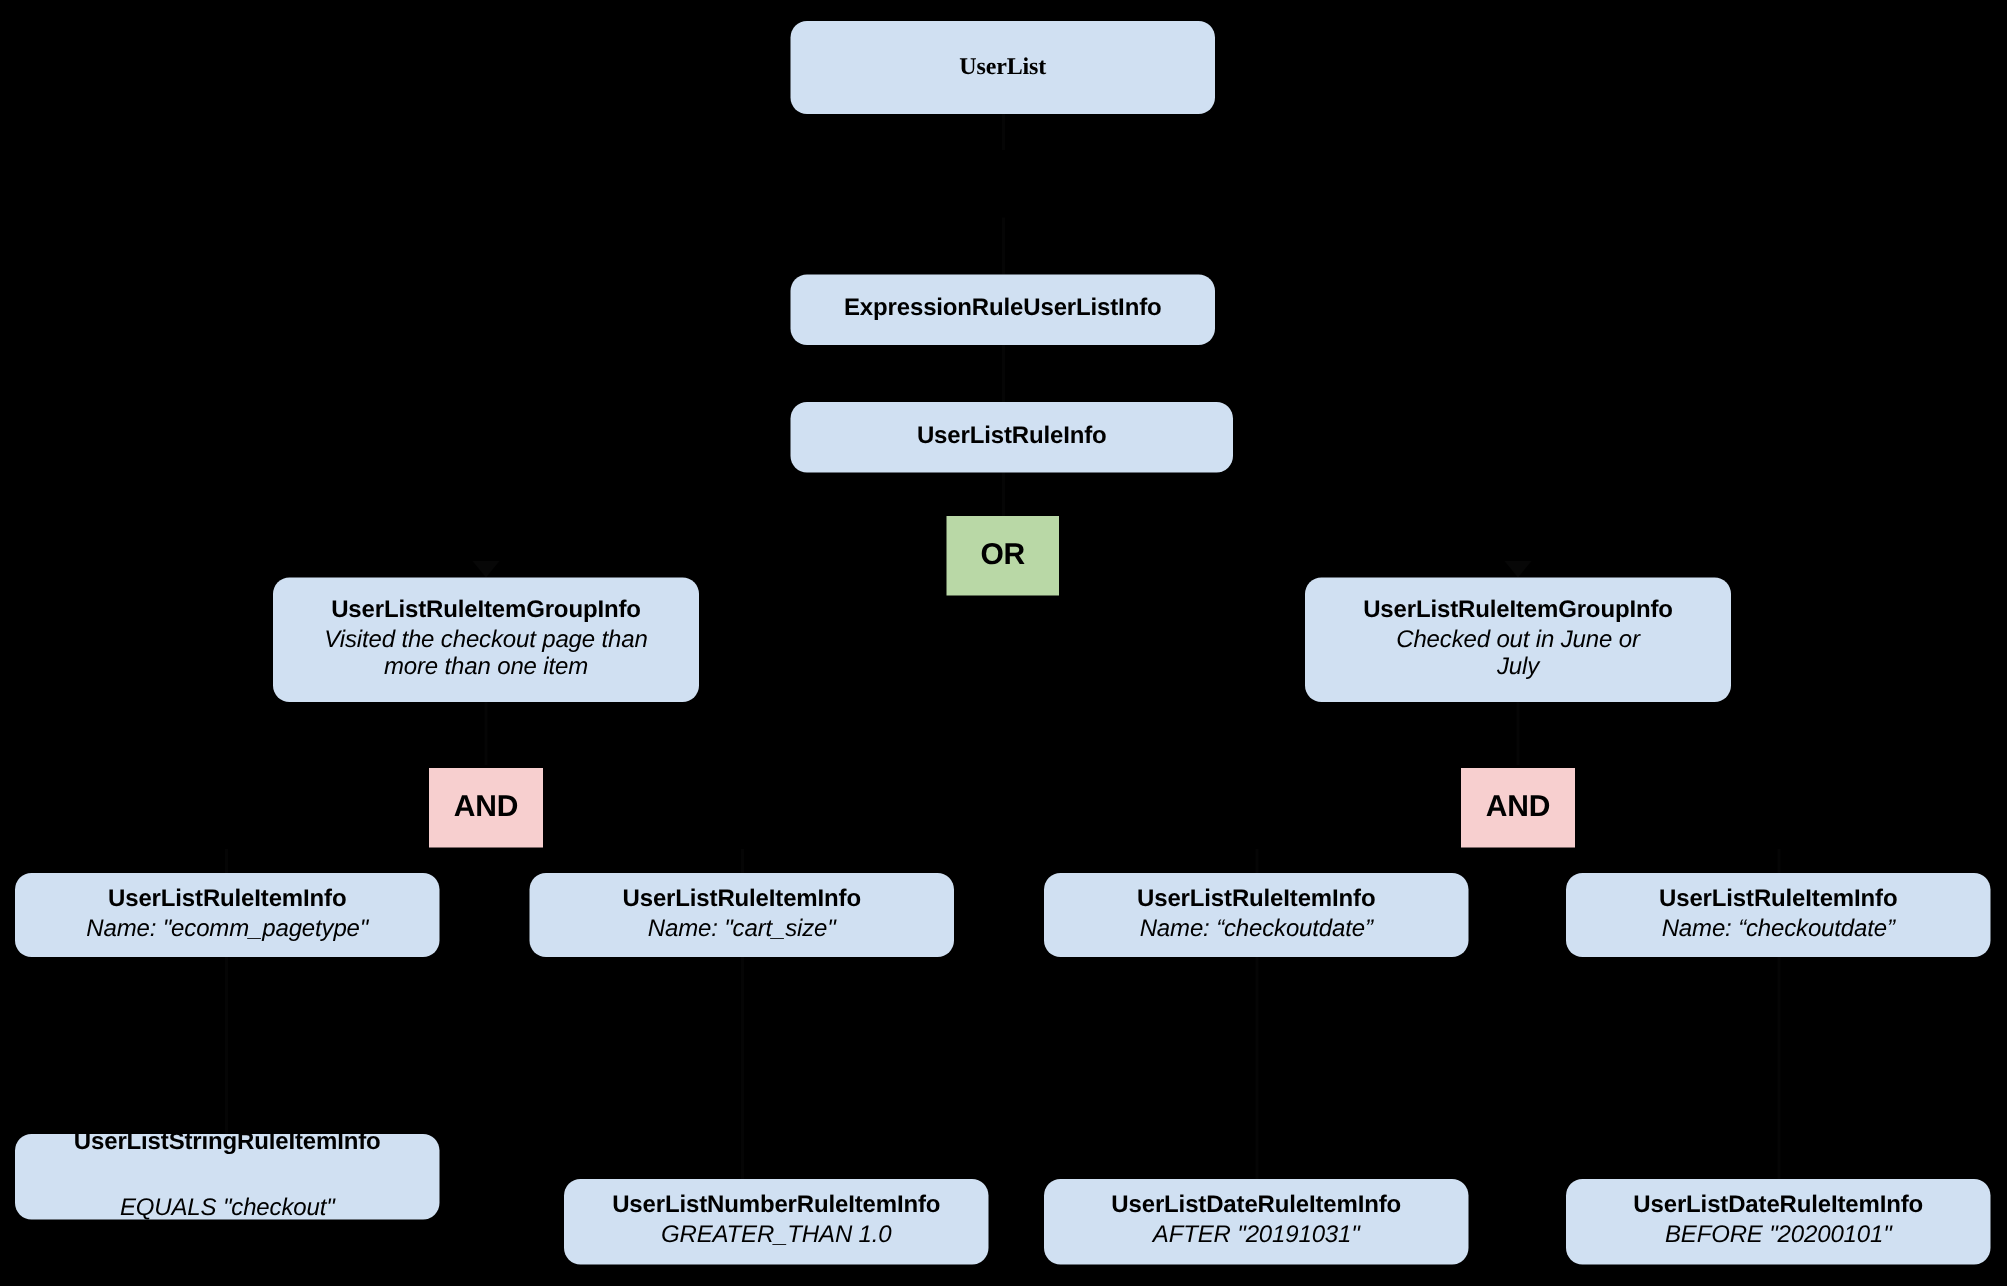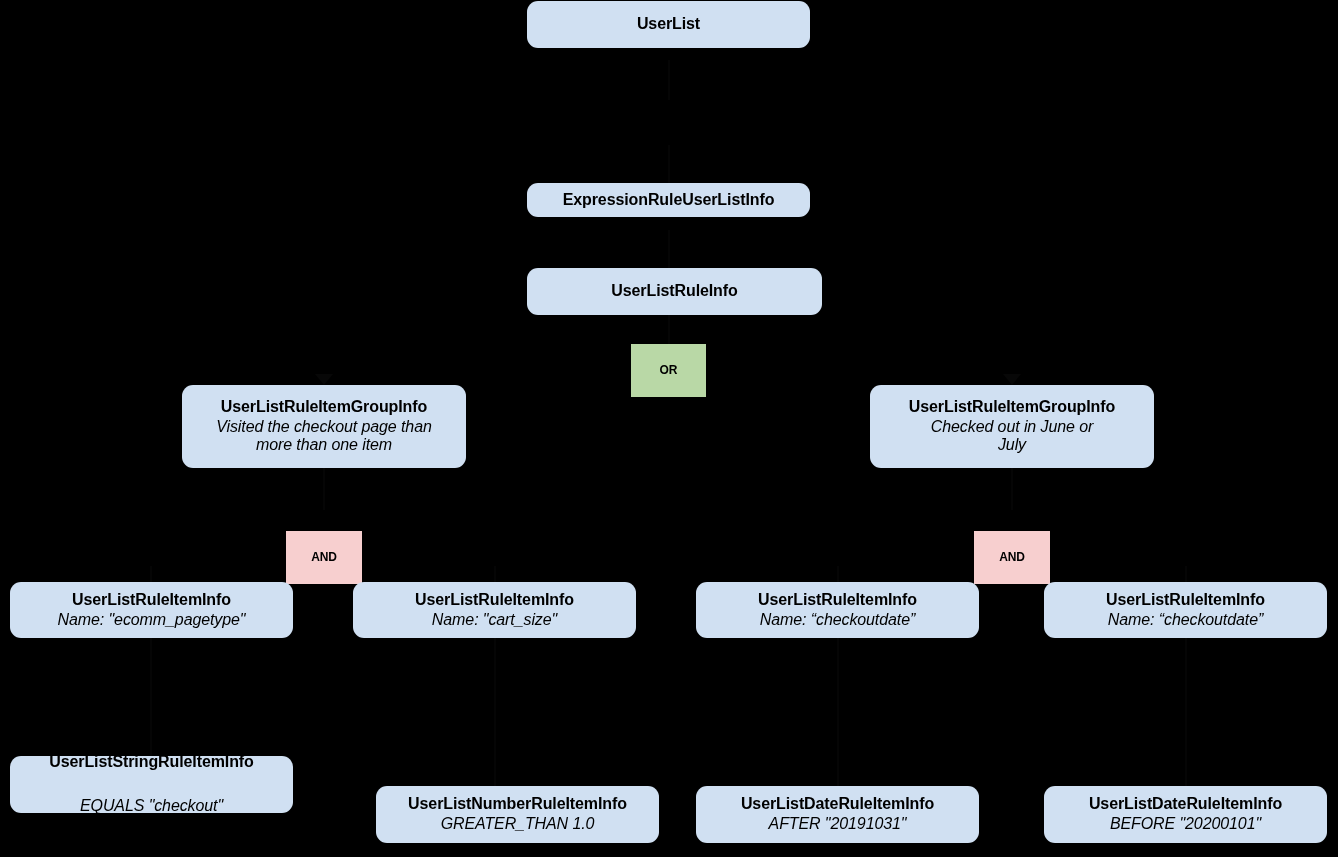--- a/index.html
+++ b/index.html
@@ -34,30 +34,30 @@
     padding: 2px 8px;
   }
   .node.entity {
     background: #d0e0f2;
     border-radius: 11px;
   }
   .node.op {
     border-radius: 0;
   }
   .node.op.or  { background: #b9d8a6; }
-  .node.op.and { background: #f7cfcf; margin-top: 19px; }
+  .node.op.and { background: #f7cfcf; }
 
   .title {
     font-weight: bold;
     font-size: 16px;
     letter-spacing: -0.1px;
     white-space: nowrap;
   }
   .op .title {
-    font-size: 12px;
+    font-size: 20px;
     font-weight: bold;
     white-space: nowrap;
   }
   .subtitle {
     font-style: italic;
     font-size: 16px;
     letter-spacing: -0.1px;
     margin-top: 1px;
     max-width: 100%;
   }
@@ -96,26 +96,26 @@
   <div class="edge" style="left:150px; top:566px; width:2px; height:16px;"></div>
   <div class="edge" style="left:494px; top:566px; width:2px; height:16px;"></div>
   <div class="edge" style="left:837px; top:566px; width:2px; height:16px;"></div>
   <div class="edge" style="left:1185px; top:566px; width:2px; height:16px;"></div>
 
   <div class="edge" style="left:150px; top:638px; width:2px; height:148px;"></div>
   <div class="edge" style="left:494px; top:638px; width:2px; height:148px;"></div>
   <div class="edge" style="left:837px; top:638px; width:2px; height:148px;"></div>
   <div class="edge" style="left:1185px; top:638px; width:2px; height:148px;"></div>
 
-  <div class="node entity" style="left:527px; top:1px; width:283px; height:47px;">
+  <div class="node entity" style="left:527px; top:14px; width:283px; height:62px;font-family:Liberation Serif, serif;">
     <div class="title">UserList</div>
   </div>
 
 
-  <div class="node entity" style="left:527px; top:183px; width:283px; height:34px;">
+  <div class="node entity" style="left:527px; top:183px; width:283px; height:47px;">
     <div class="title">ExpressionRuleUserListInfo</div>
   </div>
 
   <div class="node entity" style="left:527px; top:268px; width:295px; height:47px;">
     <div class="title">UserListRuleInfo</div>
   </div>
 
   <div class="node op or" style="left:631px; top:344px; width:75px; height:53px;">
     <div class="title">OR</div>
   </div>

